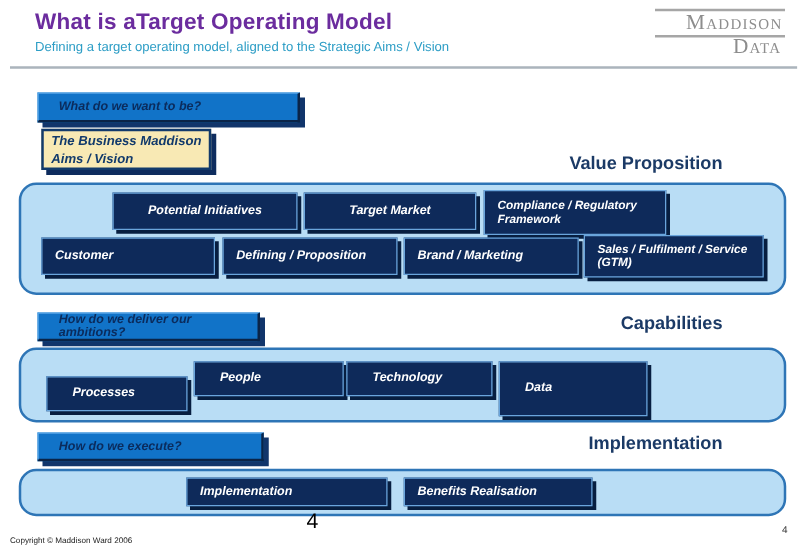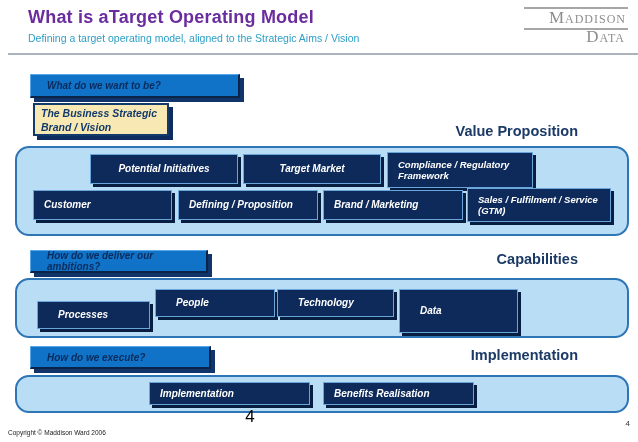--- a/index.html
+++ b/index.html
@@ -55,21 +55,21 @@
   <div class="subtitle">Defining a target operating model, aligned to the Strategic Aims / Vision</div>
   <div class="divider"></div>
 
   <div class="logo">
     <span class="l1">Maddison</span>
     <span class="l2">Data</span>
   </div>
 
   <div class="qbox" style="left:30px;top:74px;width:210px;height:24px;">What do we want to be?</div>
 
-  <div class="strategic">The  Business Strategic Brand / Vision</div>
+  <div class="strategic">The  Business Maddison Aims / Vision</div>
 
   <div class="heading" style="top:123px;">Value Proposition</div>
 
   <div class="container" style="top:146px;height:90px;">
     <div class="nbox center" style="left:73px;top:6px;width:148px;height:30px;">Potential Initiatives</div>
     <div class="nbox center" style="left:226px;top:6px;width:138px;height:30px;">Target Market</div>
     <div class="nbox" style="left:370px;top:4px;width:146px;height:36px;font-size:9.5px;">Compliance / Regulatory Framework</div>
 
     <div class="nbox" style="left:16px;top:42px;width:139px;height:30px;">Customer</div>
     <div class="nbox" style="left:161px;top:42px;width:140px;height:30px;">Defining / Proposition</div>

